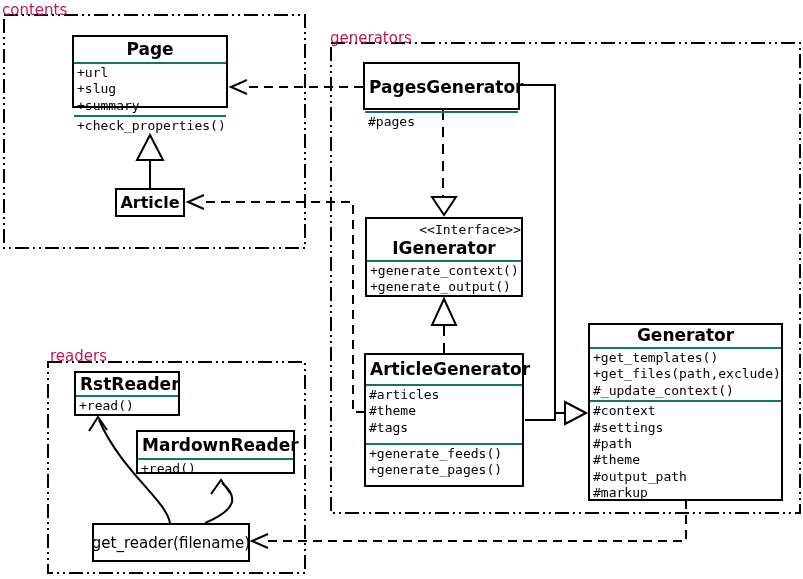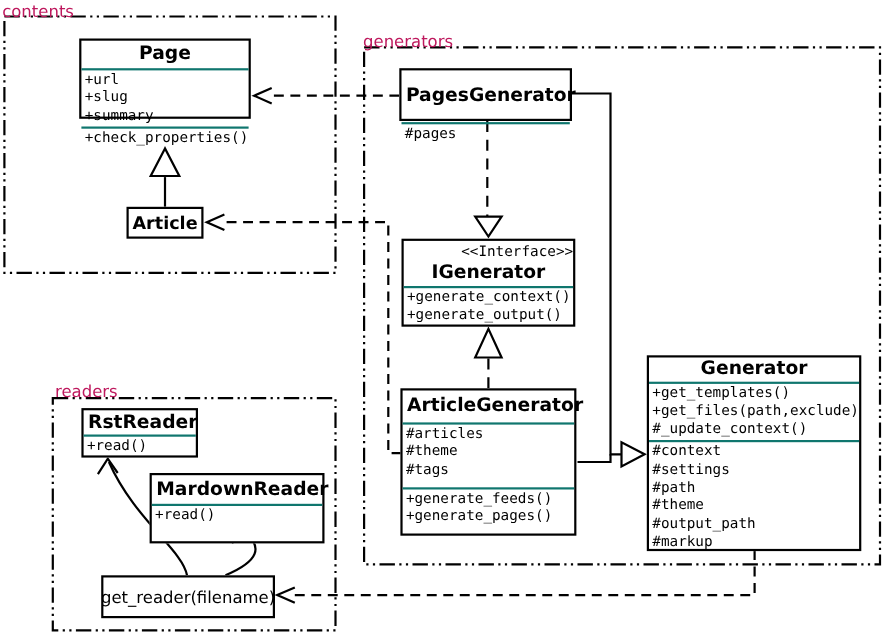--- a/index.html
+++ b/index.html
@@ -127,21 +127,21 @@
     </div>
   </div>
 
   <div class="uml-class" style="left:74px;top:371px;width:106px;height:45px;">
     <div class="ttl" style="padding:0 4px;line-height:22px;">RstReader</div>
     <div class="sec">
       <div class="m">+read()</div>
     </div>
   </div>
 
-  <div class="uml-class" style="left:136px;top:430px;width:159px;height:64px;">
+  <div class="uml-class" style="left:136px;top:430px;width:159px;height:44px;">
     <div class="ttl" style="padding:1px 4px;line-height:24px;">MardownReader</div>
     <div class="sec">
       <div class="m">+read()</div>
     </div>
   </div>
 
   <div class="uml-class plain" style="left:92px;top:523px;width:158px;height:39px;">
     <div class="fn">get_reader(filename)</div>
   </div>
 

